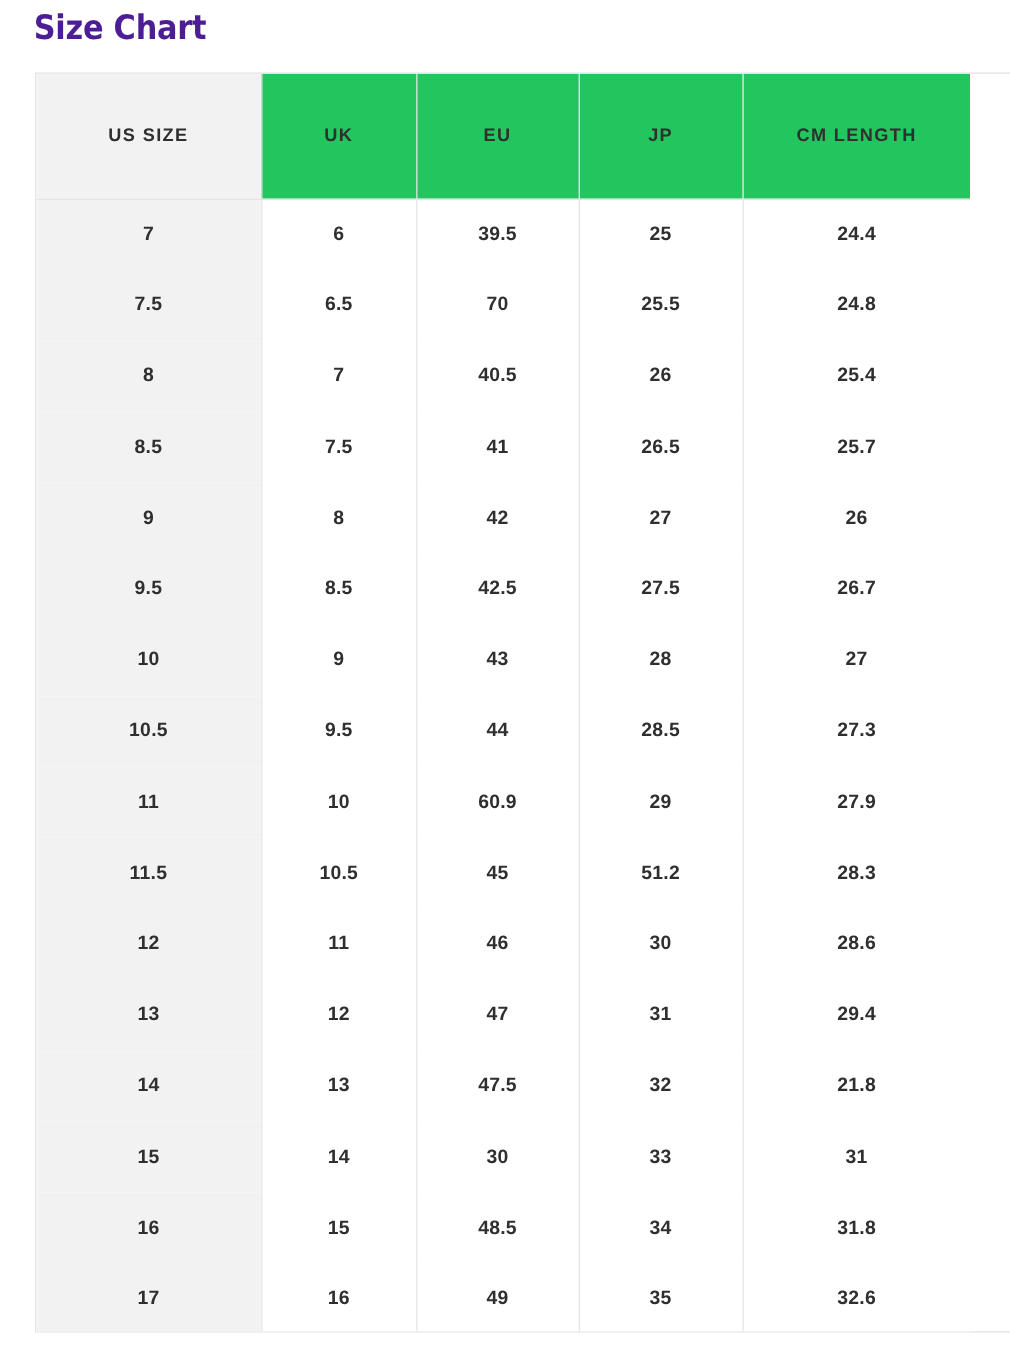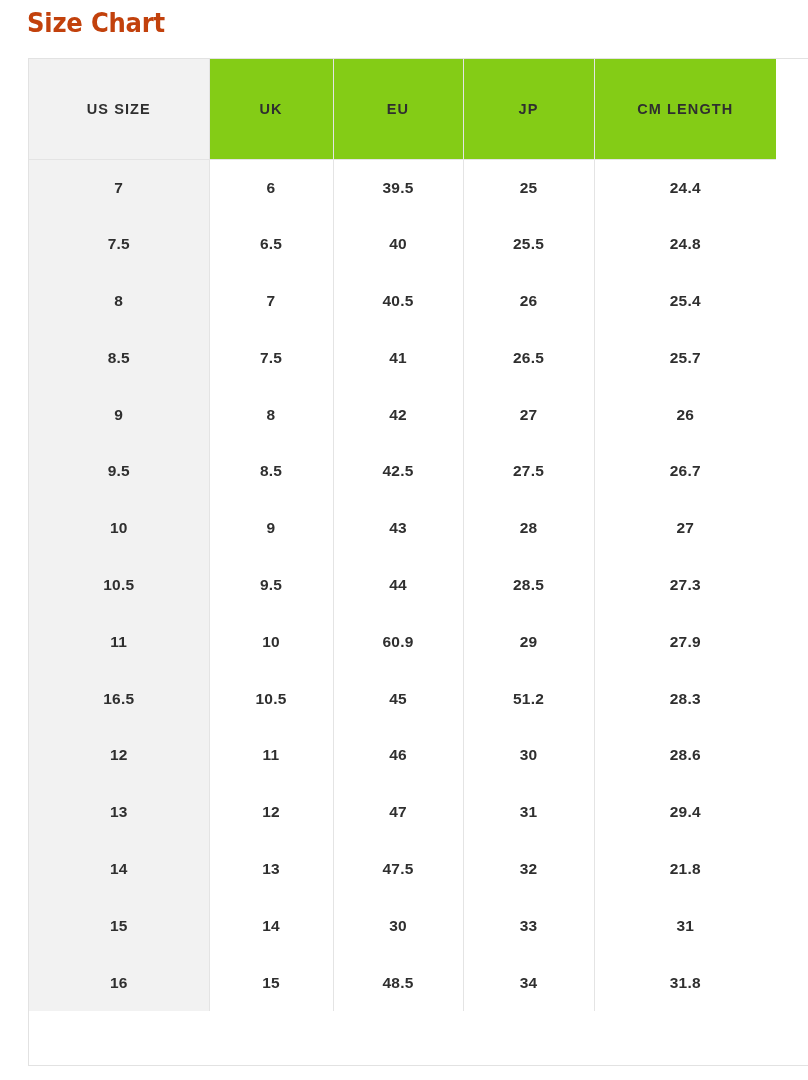--- a/index.html
+++ b/index.html
@@ -23,21 +23,21 @@
   }
 
   
   .page-title {
     position: absolute;
     left: 27px;
     top: 6px;
     font-family: "DejaVu Sans Condensed", "Liberation Sans Narrow", "Liberation Sans", sans-serif;
     font-size: 27px;
     font-weight: bold;
-    color: #c2410c;
+    color: #4c1d95;
     letter-spacing: -0.2px;
     line-height: 34px;
     white-space: nowrap;
   }
 
   
   .size-table-wrap {
     position: absolute;
     left: 28px;
     top: 58px;
@@ -69,21 +69,21 @@
     padding: 0 6px;
     border-right: 1px solid #e4e4e4;
     border-bottom: 1px solid #e4e4e4;
     text-align: center;
     vertical-align: middle;
     font-size: 14.5px;
     font-weight: bold;
     color: #2f2f2f;
     letter-spacing: 1.1px;
     line-height: 22px;
-    background: #84cc16;
+    background: #22c55e;
     box-sizing: border-box;
   }
   table.size-table thead th:last-child { border-right: none; }
   table.size-table thead th.first-col { background: #f2f2f2; }
 
   
   table.size-table tbody td {
     height: 56.8px;
     padding: 0 6px;
     border-right: 1px solid #e4e4e4;
@@ -128,21 +128,21 @@
           <tr>
             <td class="first-col">7</td>
             <td>6</td>
             <td>39.5</td>
             <td>25</td>
             <td>24.4</td>
           </tr>
           <tr>
             <td class="first-col">7.5</td>
             <td>6.5</td>
-            <td>40</td>
+            <td>70</td>
             <td>25.5</td>
             <td>24.8</td>
           </tr>
           <tr>
             <td class="first-col">8</td>
             <td>7</td>
             <td>40.5</td>
             <td>26</td>
             <td>25.4</td>
           </tr>
@@ -182,21 +182,21 @@
             <td>27.3</td>
           </tr>
           <tr>
             <td class="first-col">11</td>
             <td>10</td>
             <td>60.9</td>
             <td>29</td>
             <td>27.9</td>
           </tr>
           <tr>
-            <td class="first-col">16.5</td>
+            <td class="first-col">11.5</td>
             <td>10.5</td>
             <td>45</td>
             <td>51.2</td>
             <td>28.3</td>
           </tr>
           <tr>
             <td class="first-col">12</td>
             <td>11</td>
             <td>46</td>
             <td>30</td>
@@ -223,17 +223,24 @@
             <td>33</td>
             <td>31</td>
           </tr>
           <tr>
             <td class="first-col">16</td>
             <td>15</td>
             <td>48.5</td>
             <td>34</td>
             <td>31.8</td>
           </tr>
+          <tr>
+            <td class="first-col">17</td>
+            <td>16</td>
+            <td>49</td>
+            <td>35</td>
+            <td>32.6</td>
+          </tr>
         </tbody>
     </table>
   </div>
 
 </div>
 
 </body></html>

